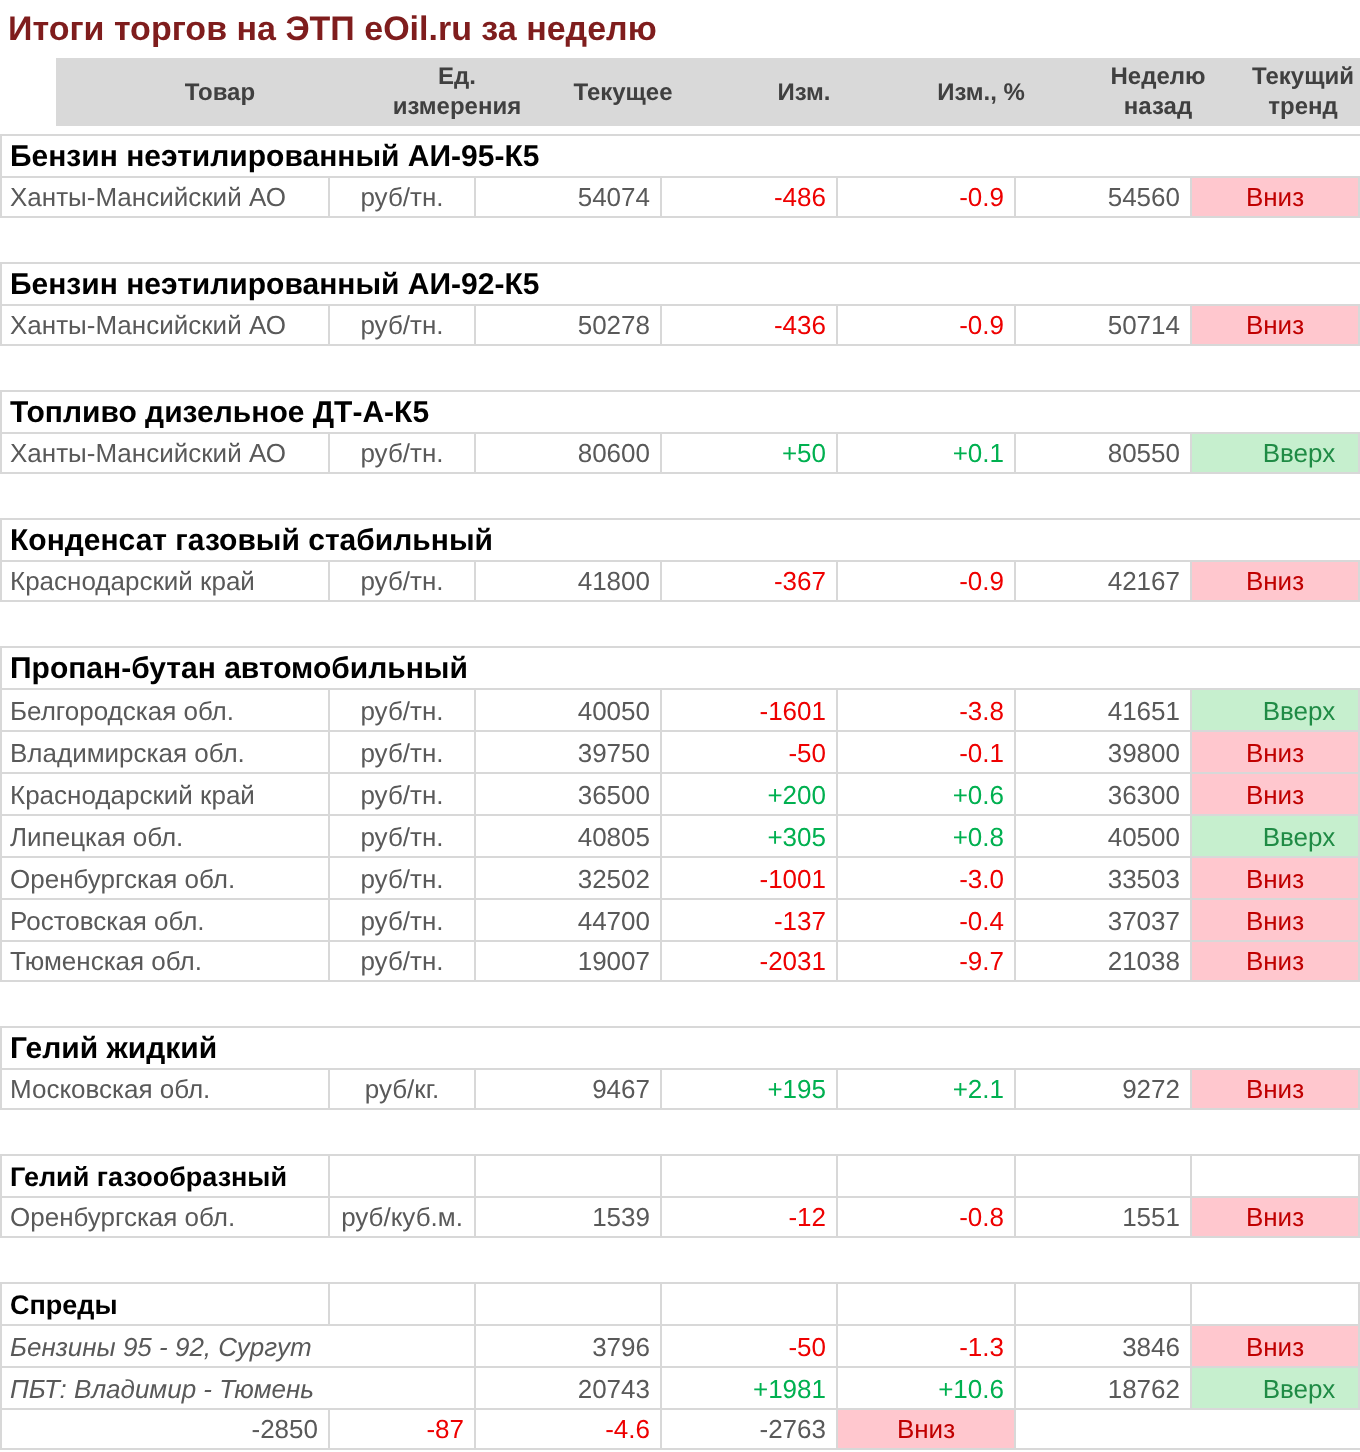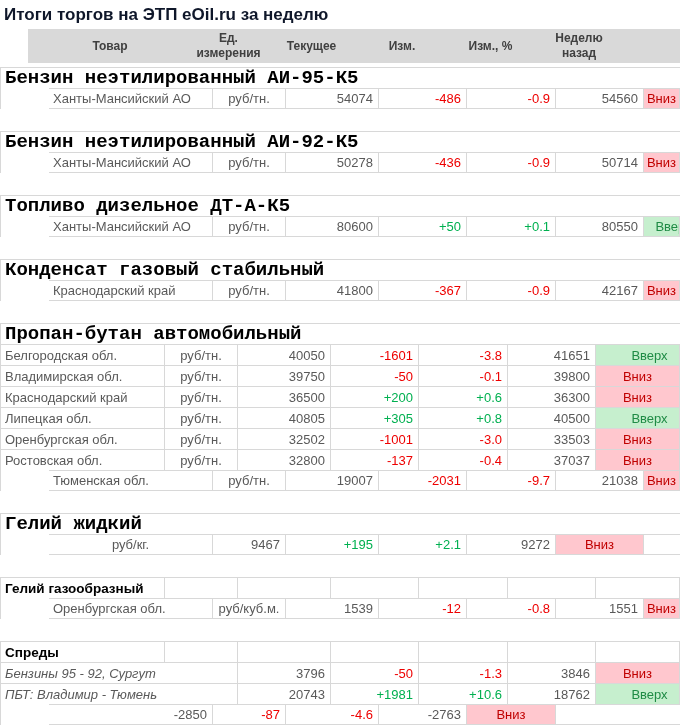--- a/index.html
+++ b/index.html
@@ -7,41 +7,41 @@
     --pos:#00b050; --neg:#ee0000;
     --up-bg:#c6efce; --up-text:#1f8b45;
     --down-bg:#ffc7ce; --down-text:#c00000;
   }
   *{box-sizing:border-box;}
   html,body{margin:0;padding:0;background:#fff;}
   body{font-family:"Liberation Sans","DejaVu Sans",sans-serif;}
   .sheet{width:680px;}
 
   .titlebar{height:29px;display:flex;align-items:center;justify-content:space-between;
-    padding:0 5px 0 4px;font-weight:bold;font-size:17px;color:#0f172a;white-space:nowrap;}
+    padding:0 5px 0 4px;font-weight:bold;font-size:17px;color:#7f1d1d;white-space:nowrap;}
 
   .header-row{height:34px;background:var(--header-bg);display:grid;
     grid-template-columns:164px 73px 93px 88px 89px 88px 1fr;margin-left:28px;}
   .hcell{display:flex;align-items:center;justify-content:center;text-align:center;
     font-weight:bold;font-size:12px;line-height:1.25;color:#404040;white-space:pre-line;}
 
   .section{border-left:1px solid var(--grid);margin-top:22px;}
   .section.first{margin-top:4px;}
 
   .trow-full{border-top:1px solid var(--grid);height:21px;display:flex;align-items:center;
-    font-weight:bold;font-size:19px;color:#000;padding-left:4px;white-space:nowrap;font-family:Liberation Mono, monospace;}
+    font-weight:bold;font-size:15px;color:#000;padding-left:4px;white-space:nowrap;}
   .trow-grid{border-top:1px solid var(--grid);height:21px;display:grid;
     grid-template-columns:164px 73px 93px 88px 89px 88px 1fr;}
   .trow-grid .tcell{border-right:1px solid var(--grid);}
   .trow-grid .tname{display:flex;align-items:center;font-weight:bold;font-size:13.5px;
     color:#000;padding-left:4px;white-space:nowrap;}
 
   .row{display:grid;grid-template-columns:164px 73px 93px 88px 89px 88px 1fr;
     height:21px;border-top:1px solid var(--grid);}
-  .rows .row:last-child{border-bottom:1px solid var(--grid);margin-left:48px;}
+  .rows .row:last-child{border-bottom:1px solid var(--grid);}
   .c{border-right:1px solid var(--grid);display:flex;align-items:center;
     font-size:13px;color:var(--text);overflow:hidden;white-space:nowrap;}
   .c.name{padding-left:4px;}
   .c.span2{grid-column:span 2;font-style:italic;}
   .c.unit{justify-content:center;}
   .c.num{justify-content:flex-end;padding-right:5px;}
   .c.pos{color:var(--pos);}
   .c.neg{color:var(--neg);text-align:center;}
   .c.trend{justify-content:center;}
   .c.trend.down{background:var(--down-bg);color:var(--down-text);}
@@ -56,20 +56,22 @@
   </div>
   <div class="header-row" id="header-row">
       <div class="hcell">Товар</div>
       <div class="hcell">Ед.
 измерения</div>
       <div class="hcell">Текущее</div>
       <div class="hcell">Изм.</div>
       <div class="hcell">Изм., %</div>
       <div class="hcell">Неделю
 назад</div>
+      <div class="hcell">Текущий
+тренд</div>
     </div>
   <div id="sections">
       <div class="section first">
         <div class="trow-full">Бензин неэтилированный АИ-95-К5</div>
         <div class="rows">
           <div class="row">
             <div class="c name">Ханты-Мансийский АО</div>
             <div class="c unit">руб/тн.</div>
             <div class="c num">54074</div>
             <div class="c num neg">-486</div>
@@ -165,41 +167,42 @@
             <div class="c unit">руб/тн.</div>
             <div class="c num">32502</div>
             <div class="c num neg">-1001</div>
             <div class="c num neg">-3.0</div>
             <div class="c num">33503</div>
             <div class="c trend down">Вниз</div>
           </div>
           <div class="row">
             <div class="c name">Ростовская обл.</div>
             <div class="c unit">руб/тн.</div>
-            <div class="c num">32800</div>
+            <div class="c num">44700</div>
             <div class="c num neg">-137</div>
             <div class="c num neg">-0.4</div>
             <div class="c num">37037</div>
             <div class="c trend down">Вниз</div>
           </div>
           <div class="row">
             <div class="c name">Тюменская обл.</div>
             <div class="c unit">руб/тн.</div>
             <div class="c num">19007</div>
             <div class="c num neg">-2031</div>
             <div class="c num neg">-9.7</div>
             <div class="c num">21038</div>
             <div class="c trend down">Вниз</div>
           </div>
         </div>
       </div>
       <div class="section">
         <div class="trow-full">Гелий жидкий</div>
         <div class="rows">
           <div class="row">
+            <div class="c name">Московская обл.</div>
             <div class="c unit">руб/кг.</div>
             <div class="c num">9467</div>
             <div class="c num pos">+195</div>
             <div class="c num pos">+2.1</div>
             <div class="c num">9272</div>
             <div class="c trend down">Вниз</div>
           </div>
         </div>
       </div>
       <div class="section">

